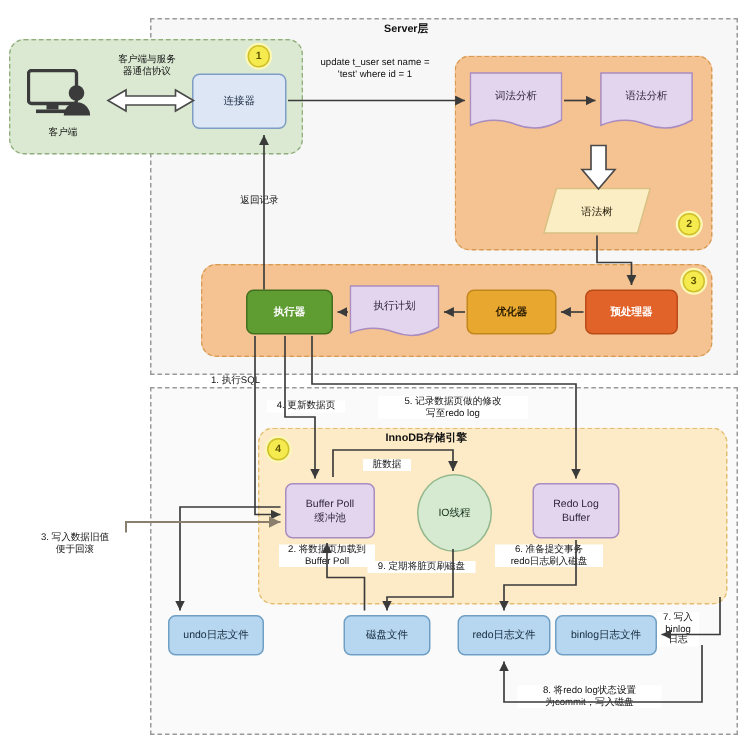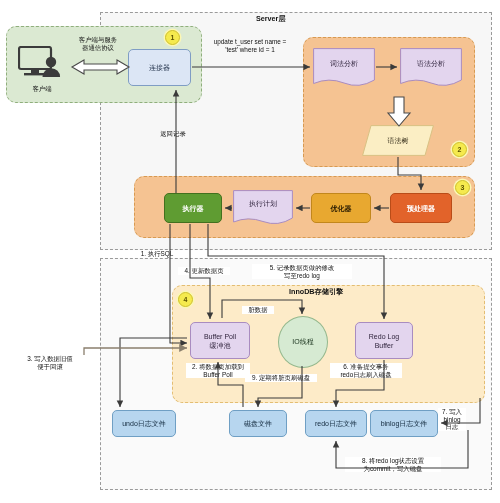--- a/index.html
+++ b/index.html
@@ -123,21 +123,21 @@
   <div class="node n-amber" style="left:311px;top:193px;width:60px;height:30px;">优化器</div>
 
   <div class="node n-red" style="left:390px;top:193px;width:62px;height:30px;">预处理器</div>
 
   <div class="badge" style="left:455px;top:180px;">3</div>
 
   <div class="lbl nobg" style="left:151px;top:130px;width:44px;">返回记录</div>
 
   <div class="abs region r-yellow" style="left:172px;top:285px;width:313px;height:118px;"></div>
 
-  <div class="conttitle" style="left:257px;top:287px;margin-left:32px;">InnoDB存储引擎</div>
+  <div class="conttitle" style="left:257px;top:287px;">InnoDB存储引擎</div>
 
   <div class="badge" style="left:178px;top:292px;">4</div>
 
   <div class="node n-purple" style="left:190px;top:322px;width:60px;height:37px;">
     <span style="white-space:pre-line;">Buffer Poll
 缓冲池</span>
   </div>
 
   <div class="ellipse" style="left:278px;top:316px;width:48px;height:50px;">IO线程</div>
 

